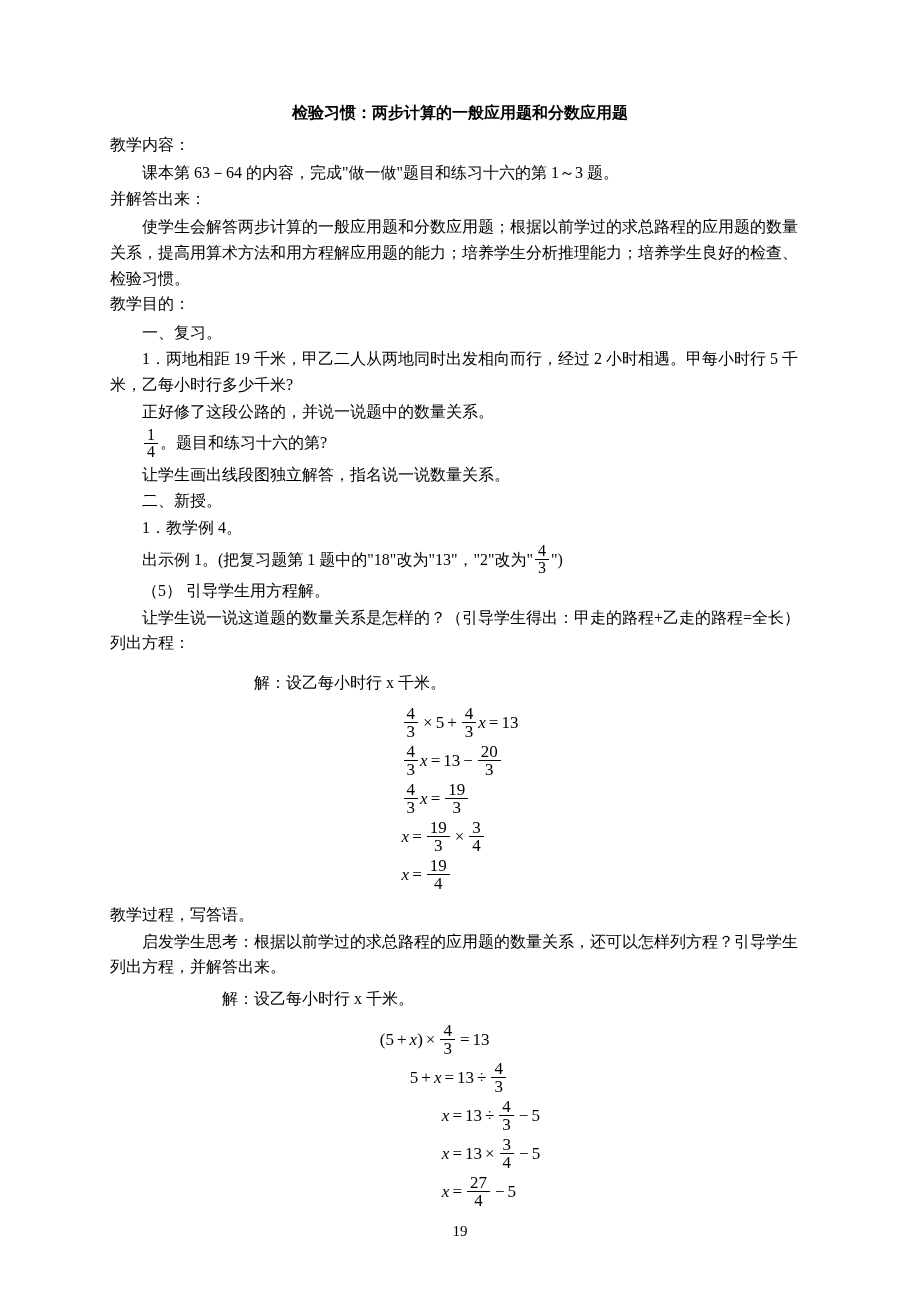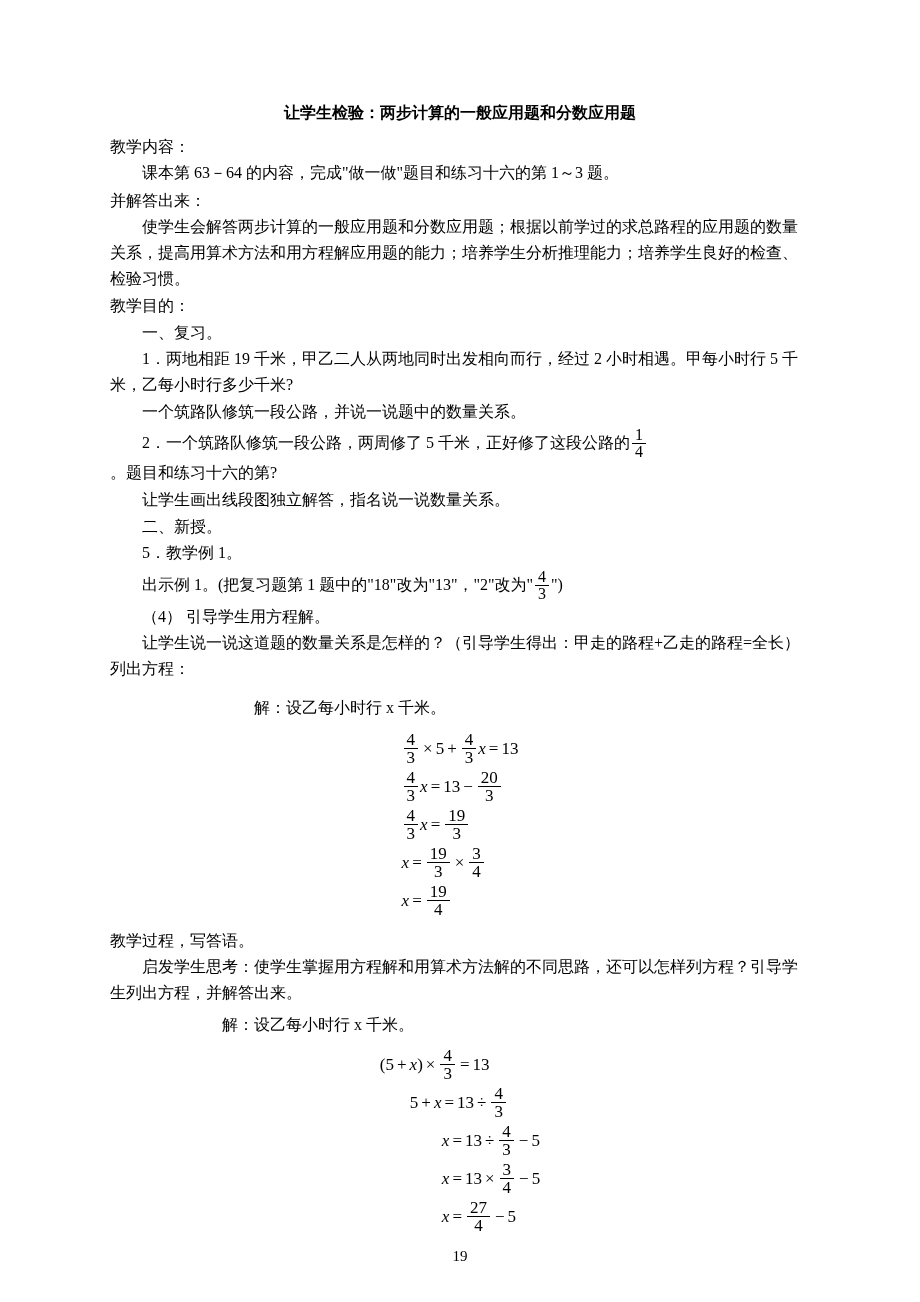--- a/index.html
+++ b/index.html
@@ -13,20 +13,21 @@
       padding: 100px 110px 20px 110px;
     }
     .title {
       text-align: center;
       font-weight: bold;
       font-size: 16px;
       margin-bottom: 8px;
     }
     .section-head {
       margin-top: 2px;
+      font-family: Liberation Mono, monospace;
     }
     .indent1 {
       text-indent: 2em;
     }
     .indent2 {
       text-indent: 2em;
     }
     .noindent {
       text-indent: 0;
     }
@@ -105,60 +106,59 @@
     }
     .inline-frac-text .frac {
       font-family: "Times New Roman", serif;
     }
   </style>
 </head>
 <body>
 
 
 
-<div class="title">让学生检验：两步计算的一般应用题和分数应用题</div>
+<div class="title">检验习惯：两步计算的一般应用题和分数应用题</div>
 
 <p class="section-head noindent">教学内容：</p>
 <p class="indent1">课本第 63－64 的内容，完成"做一做"题目和练习十六的第 1～3 题。</p>
 
 <p class="section-head noindent">并解答出来：</p>
 <p class="indent1">使学生会解答两步计算的一般应用题和分数应用题；根据以前学过的求总路程的应用题的数量关系，提高用算术方法和用方程解应用题的能力；培养学生分析推理能力；培养学生良好的检查、检验习惯。</p>
 
 <p class="section-head noindent">教学目的：</p>
 
 <p class="indent1">一、复习。</p>
 
 <p class="indent1">1．两地相距 19 千米，甲乙二人从两地同时出发相向而行，经过 2 小时相遇。甲每小时行 5 千米，乙每小时行多少千米?</p>
-<p class="indent2">一个筑路队修筑一段公路，并说一说题中的数量关系。</p>
+<p class="indent2">正好修了这段公路的，并说一说题中的数量关系。</p>
 
 <p class="indent1 inline-frac-text">
   <span style="width:2em;display:inline-block"></span>
-  <span>2．一个筑路队修筑一段公路，两周修了 5 千米，正好修了这段公路的</span>
   <span class="frac">
     <span class="num">1</span>
     <span class="den">4</span>
   </span>
   <span>。题目和练习十六的第?</span>
 </p>
 <p class="indent2">让学生画出线段图独立解答，指名说一说数量关系。</p>
 
 <p class="indent1">二、新授。</p>
-<p class="indent1">5．教学例 1。</p>
+<p class="indent1">1．教学例 4。</p>
 
 <p class="indent1 inline-frac-text">
   <span style="width:2em;display:inline-block"></span>
   <span>出示例 1。(把复习题第 1 题中的"18"改为"13"，"2"改为"</span>
   <span class="frac">
     <span class="num">4</span>
     <span class="den">3</span>
   </span>
   <span>")</span>
 </p>
 
-<p class="indent1">（4） 引导学生用方程解。</p>
+<p class="indent1">（5） 引导学生用方程解。</p>
 <p class="indent1">让学生说一说这道题的数量关系是怎样的？（引导学生得出：甲走的路程+乙走的路程=全长）列出方程：</p>
 
 <p class="solve-indent">解：设乙每小时行  x 千米。</p>
 
 <div class="math-block math-block-1">
   <div class="math-line ml-a">
     <span class="frac">
         <span class="num">4</span>
         <span class="den">3</span>
       </span>
@@ -216,21 +216,21 @@
     <span class="var">x</span>
     <span class="op">=</span>
     <span class="frac">
         <span class="num">19</span>
         <span class="den">4</span>
       </span>
   </div>
 </div>
 
 <p class="noindent">教学过程，写答语。</p>
-<p class="indent1">启发学生思考：使学生掌握用方程解和用算术方法解的不同思路，还可以怎样列方程？引导学生列出方程，并解答出来。</p>
+<p class="indent1">启发学生思考：根据以前学过的求总路程的应用题的数量关系，还可以怎样列方程？引导学生列出方程，并解答出来。</p>
 
 <p class="solve-indent2">解：设乙每小时行 x  千米。</p>
 
 <div class="math-block">
   <div class="math-line m2-a">
     <span class="num-lit">(</span>
       <span class="num-lit">5</span>
     <span class="op">+</span>
     <span class="var">x</span>
       <span class="num-lit">)</span>

